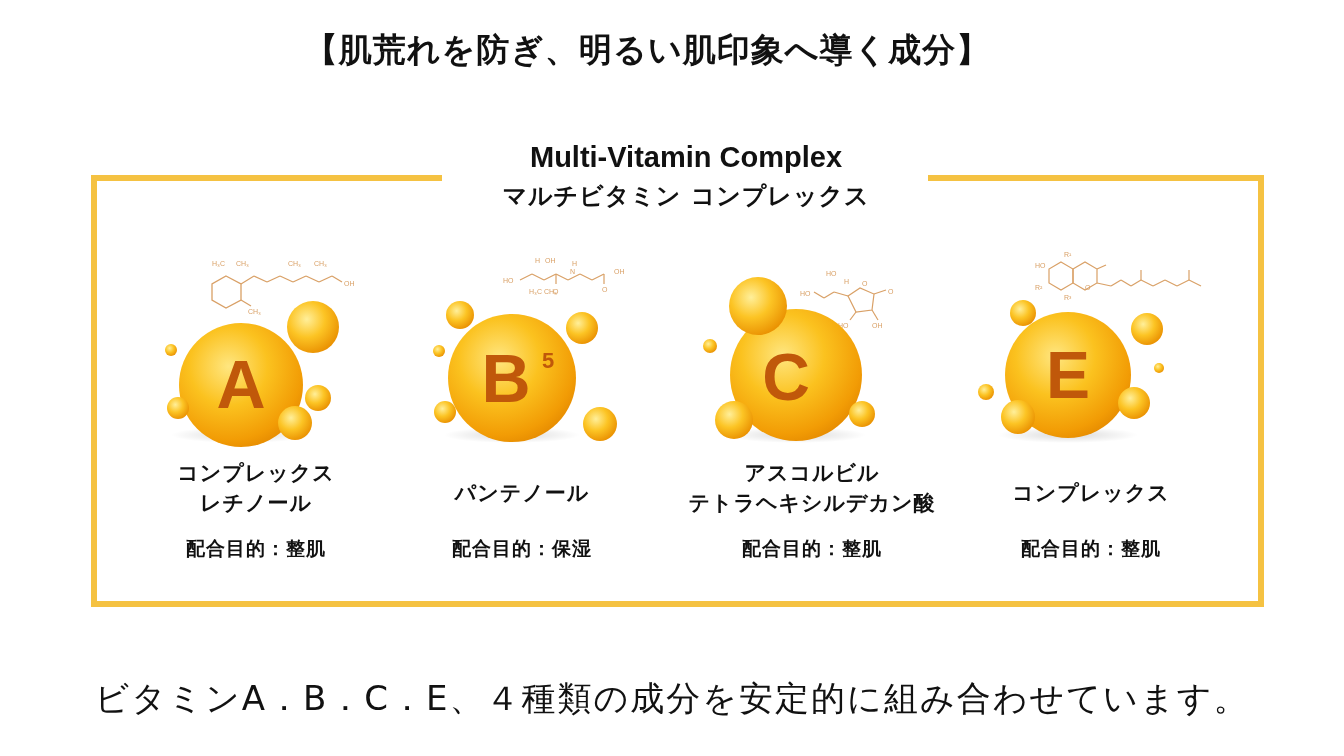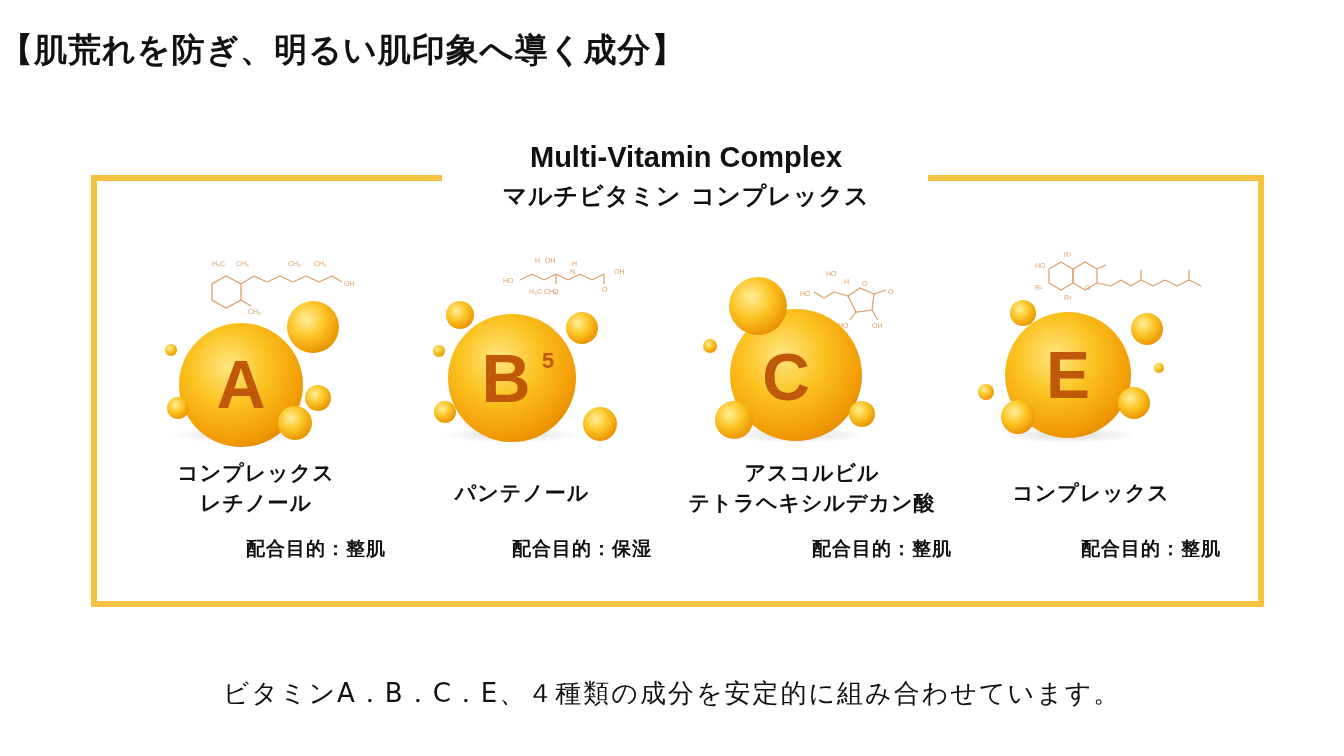--- a/index.html
+++ b/index.html
@@ -3,21 +3,21 @@
 <meta charset="utf-8">
 <style>
   html, body { margin: 0; padding: 0; background: #ffffff; }
   body {
     width: 1344px; height: 756px; position: relative; overflow: hidden;
     font-family: "DejaVu Sans", "Liberation Sans", sans-serif;
     color: #111111;
   }
   .main-title {
     position: absolute; left: 0; top: 28px; width: 1295px;
-    text-align: left; font-size: 33px; font-weight: bold; letter-spacing: 1px;
+    text-align: center; font-size: 33px; font-weight: bold; letter-spacing: 1px;
   }
   .frame-seg { position: absolute; background: #F5C242; }
   .frame-top-left { left: 91px; top: 175px; width: 351px; height: 6px; }
   .frame-top-right { left: 928px; top: 175px; width: 336px; height: 6px; }
   .frame-left { left: 91px; top: 175px; width: 6px; height: 432px; }
   .frame-right { left: 1258px; top: 175px; width: 6px; height: 432px; }
   .frame-bottom { left: 91px; top: 601px; width: 1173px; height: 6px; }
 
   .complex-en {
     position: absolute; left: 0; top: 141px; width: 1372px;
@@ -32,26 +32,26 @@
   .card { position: absolute; top: 250px; width: 260px; height: 320px; }
   .card svg.art { position: absolute; left: 0; top: 0; }
   .ingredient {
     position: absolute; left: 0; width: 260px; top: 208px;
     text-align: center; font-size: 21px; font-weight: bold; line-height: 30px;
     letter-spacing: 1px;
   }
   .ingredient.single { top: 228px; }
   .purpose {
     position: absolute; left: 0; width: 260px; top: 286px;
-    text-align: right; font-size: 19px; font-weight: bold; letter-spacing: 1px;
+    text-align: center; font-size: 19px; font-weight: bold; letter-spacing: 1px;
   }
 
   .footer-text {
     position: absolute; left: 0; top: 676px; width: 1344px;
-    text-align: center; font-size: 26px; letter-spacing: 2px; color: #111;
+    text-align: center; font-size: 34px; letter-spacing: 2px; color: #111;
   }
 </style>
 </head>
 <body>
 
 <div class="main-title">【肌荒れを防ぎ、明るい肌印象へ導く成分】</div>
 
 <div class="frame-seg frame-top-left"></div>
 <div class="frame-seg frame-top-right"></div>
 <div class="frame-seg frame-left"></div>

